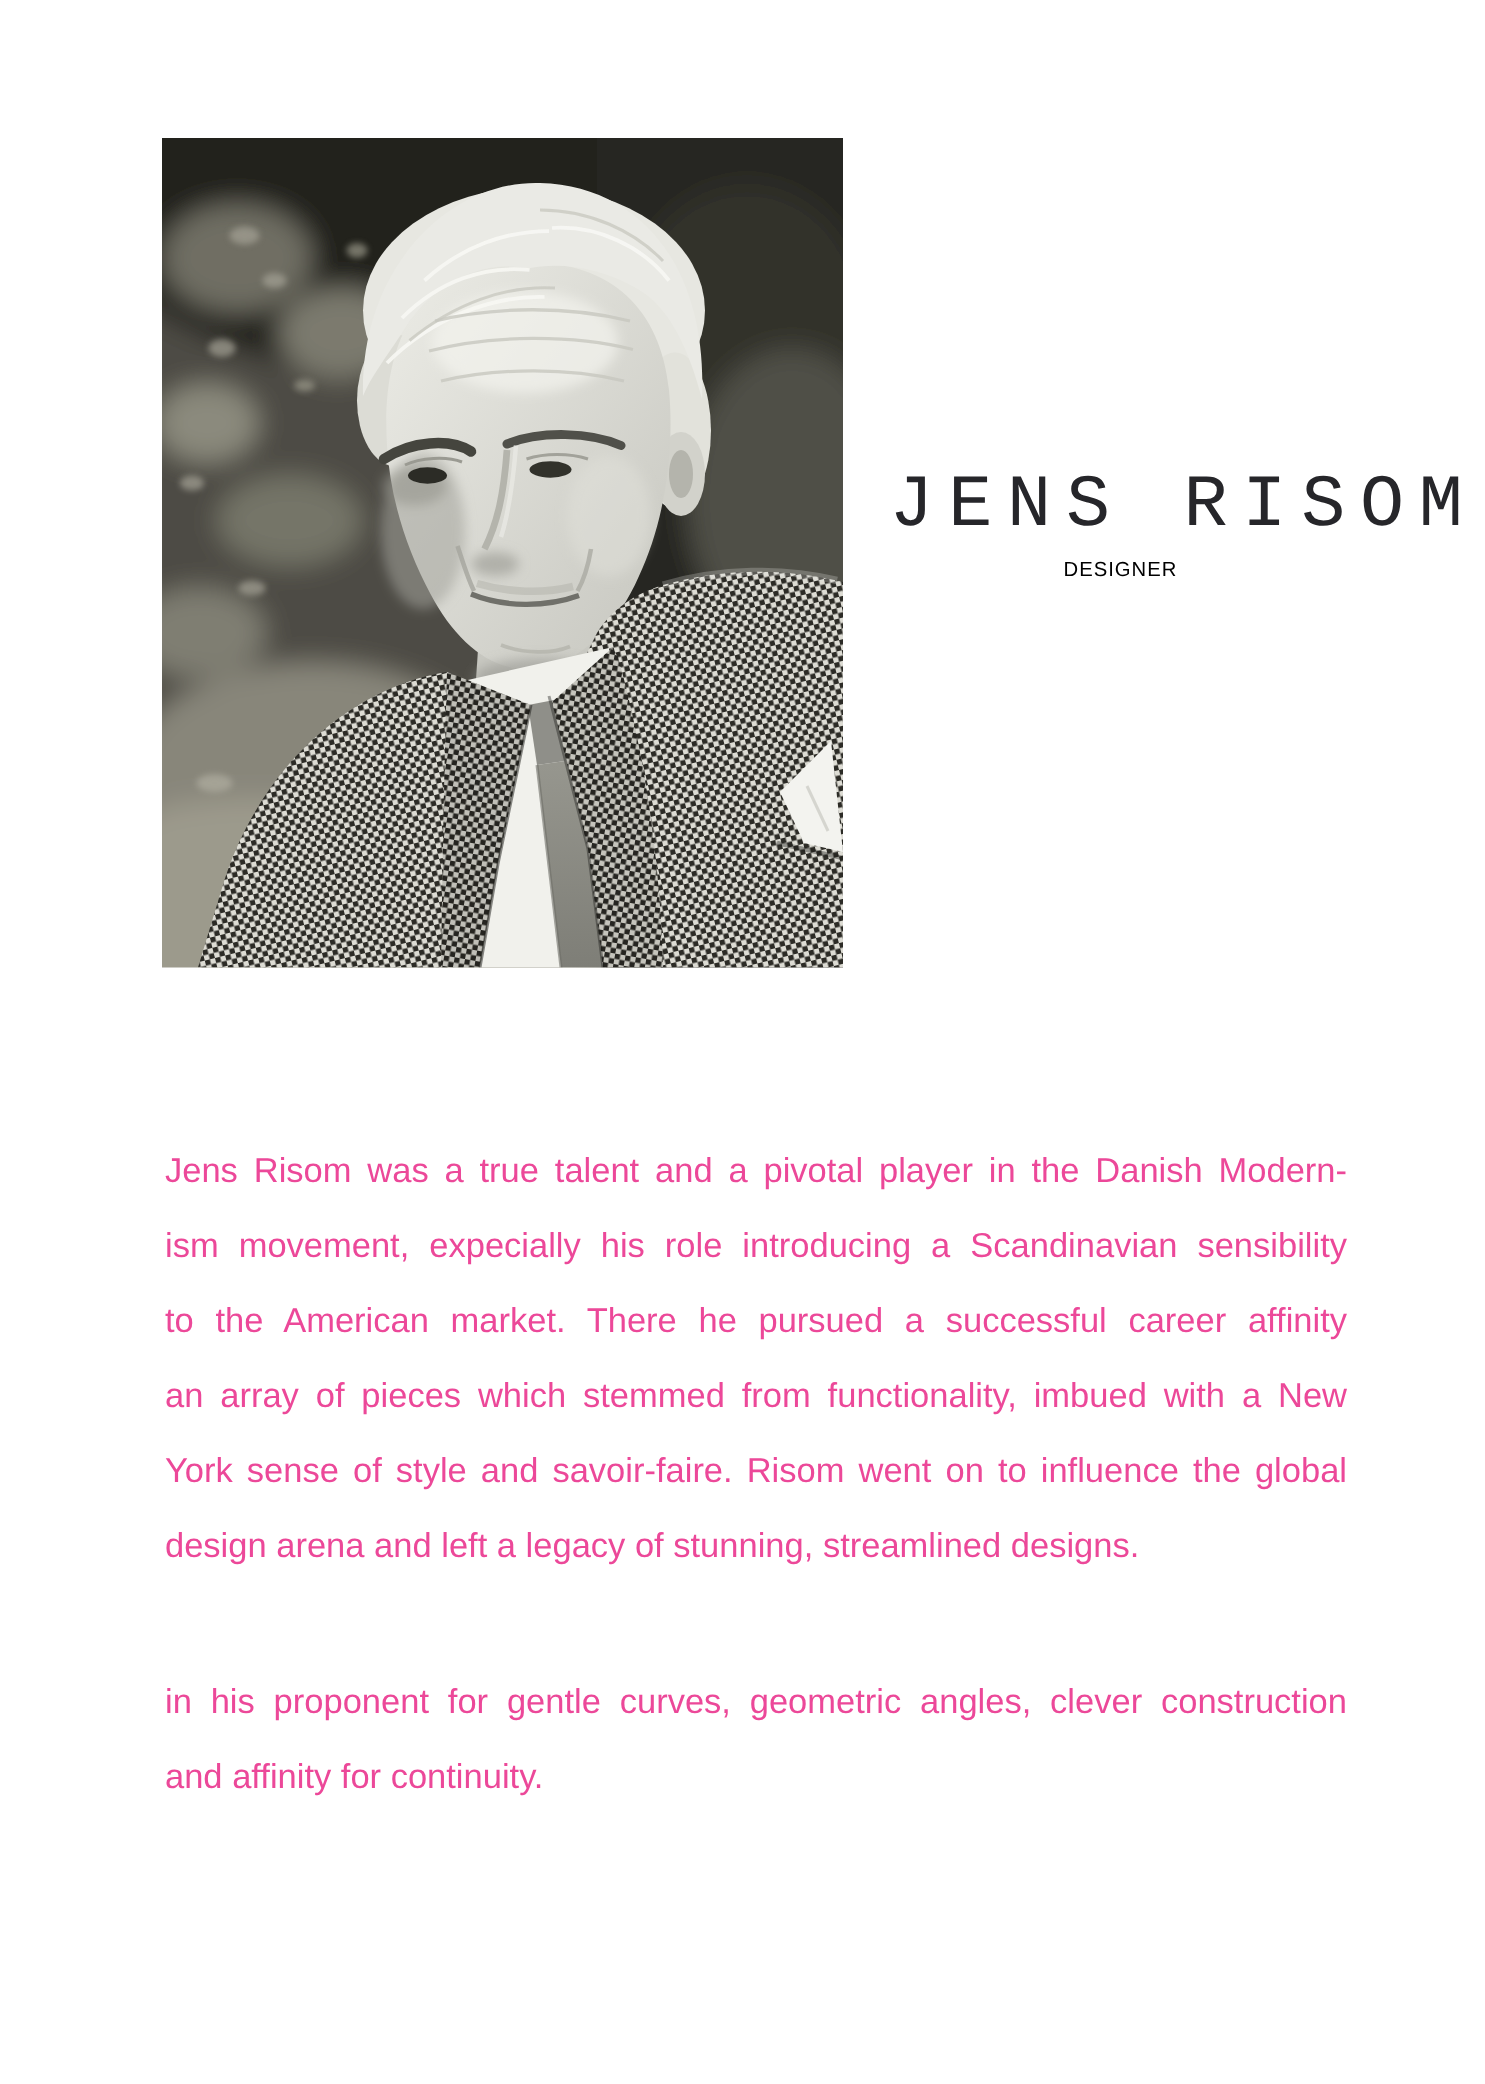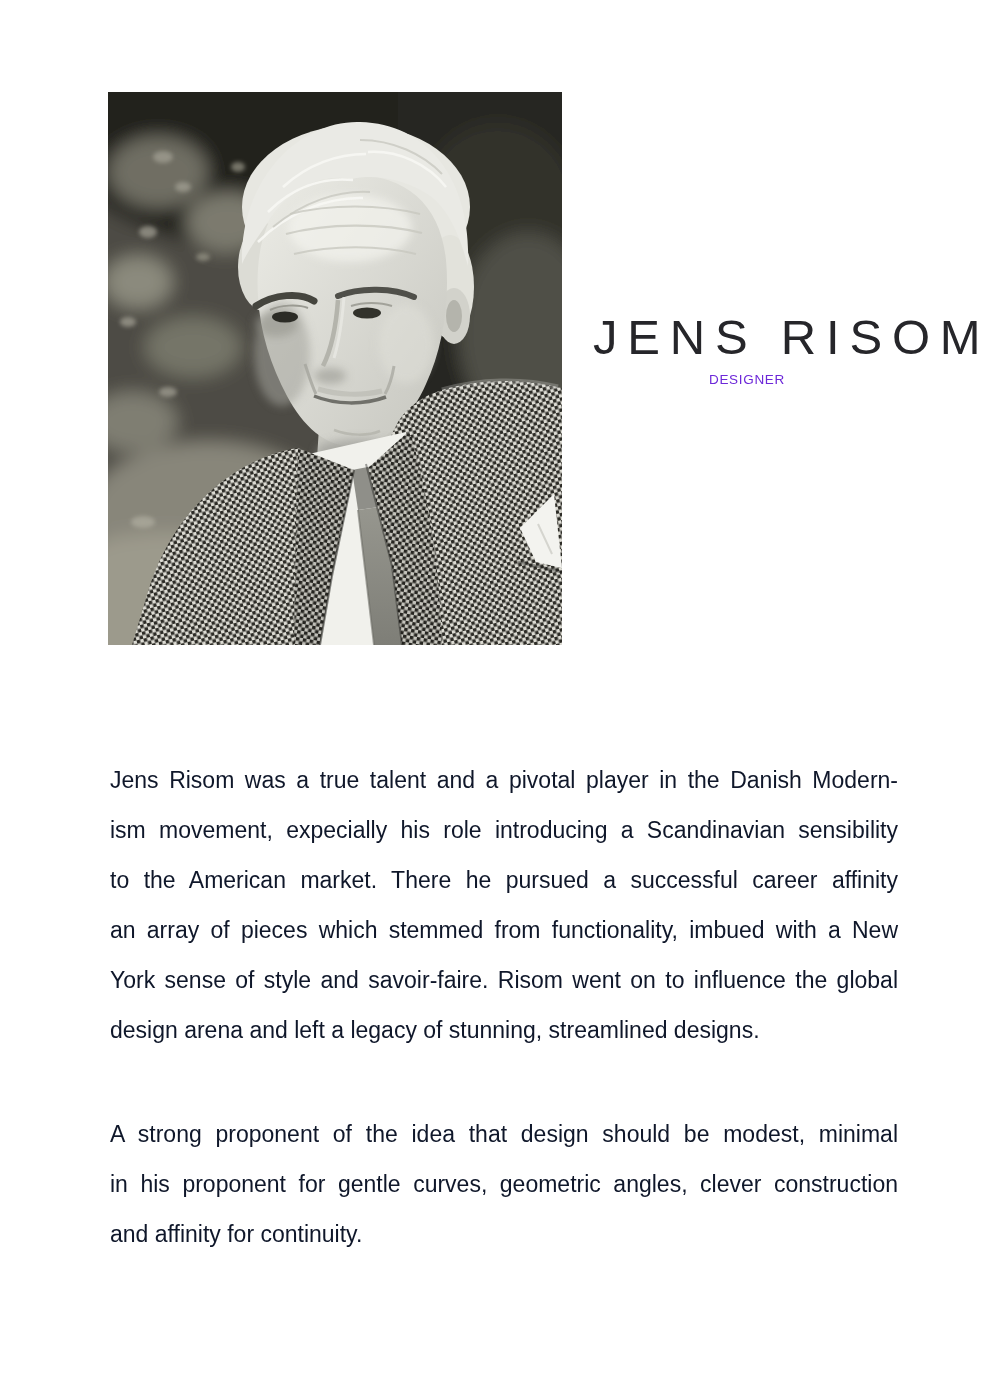--- a/index.html
+++ b/index.html
@@ -1,27 +1,27 @@
 <!DOCTYPE html>
 <html><head>
 <meta charset="utf-8">
 <style>
   html,body{margin:0;padding:0;background:#ffffff;}
   .page{position:relative;width:990px;height:1389px;background:#ffffff;overflow:hidden;
         font-family:"Liberation Sans",sans-serif;}
   .photo{position:absolute;left:108px;top:92px;width:454px;height:553px;margin:0;}
   .photo svg{display:block;width:100%;height:100%;}
   .brand-title{position:absolute;left:593px;top:313px;margin:0;font-size:49px;font-weight:400;
-        letter-spacing:0.2em;line-height:1;color:#26262a;white-space:nowrap;}
+        letter-spacing:0.2em;line-height:1;color:#26262a;white-space:nowrap;font-family:Liberation Mono, monospace;}
   .brand-sub{position:absolute;left:709px;top:372px;font-size:13.5px;font-weight:400;
-        letter-spacing:0.05em;color:#6d28d9;white-space:nowrap;}
+        letter-spacing:0.05em;color:#000000;white-space:nowrap;}
   .para{position:absolute;left:110px;width:788px;}
   .para-1{top:755px;}
   .para-2{top:1109px;}
-  .line{height:50px;line-height:50px;font-size:23px;color:#0f172a;
+  .line{height:50px;line-height:50px;font-size:23px;color:#ec4899;
         text-align:justify;text-align-last:justify;}
   .line.last{text-align:right;text-align-last:left;}
 </style>
 </head>
 <body>
 
 <div class="page">
 
   <figure class="photo">
     <svg viewBox="0 0 454 553" xmlns="http://www.w3.org/2000/svg">
@@ -165,19 +165,18 @@
   <section>
     <div class="para para-1">
       <div class="line">Jens Risom was a true talent and a pivotal player in the Danish Modern-</div>
       <div class="line">ism movement, expecially his role introducing a Scandinavian sensibility</div>
       <div class="line">to the American market. There he pursued a successful career affinity</div>
       <div class="line">an array of pieces which stemmed from functionality, imbued with a New</div>
       <div class="line">York sense of style and savoir-faire. Risom went on to influence the global</div>
       <div class="line last">design arena and left a legacy of stunning, streamlined designs.</div>
     </div>
     <div class="para para-2">
-      <div class="line">A strong proponent of the idea that design should be modest, minimal</div>
       <div class="line">in his proponent for gentle curves, geometric angles, clever construction</div>
       <div class="line last">and affinity for continuity.</div>
     </div>
   </section>
 
 </div>
 
 </body></html>

